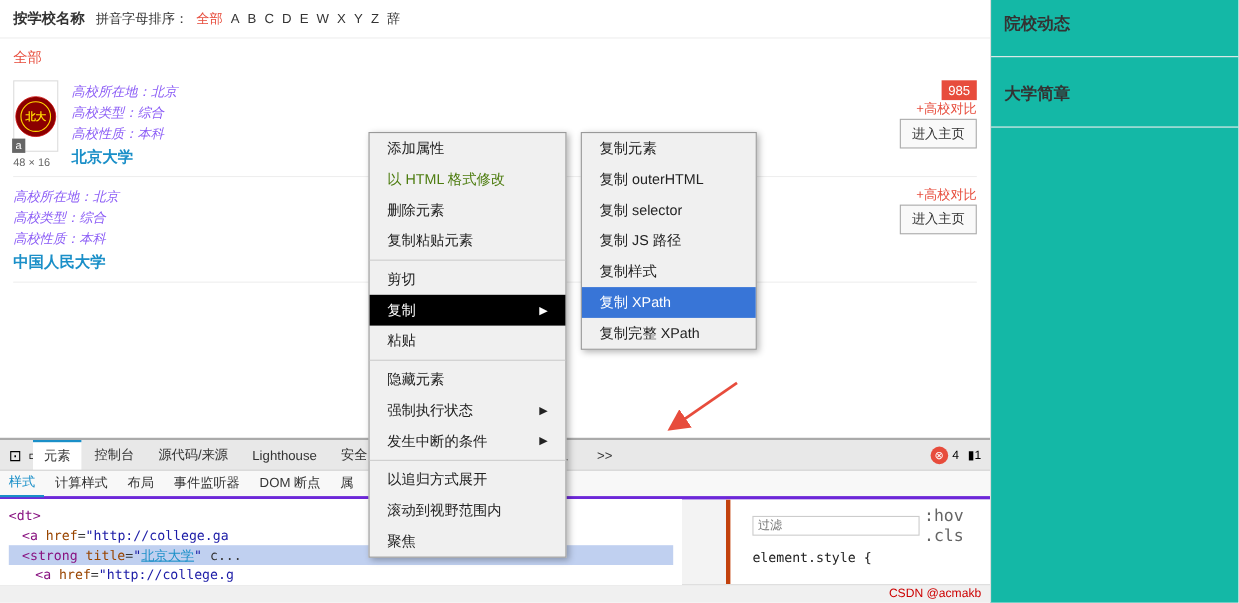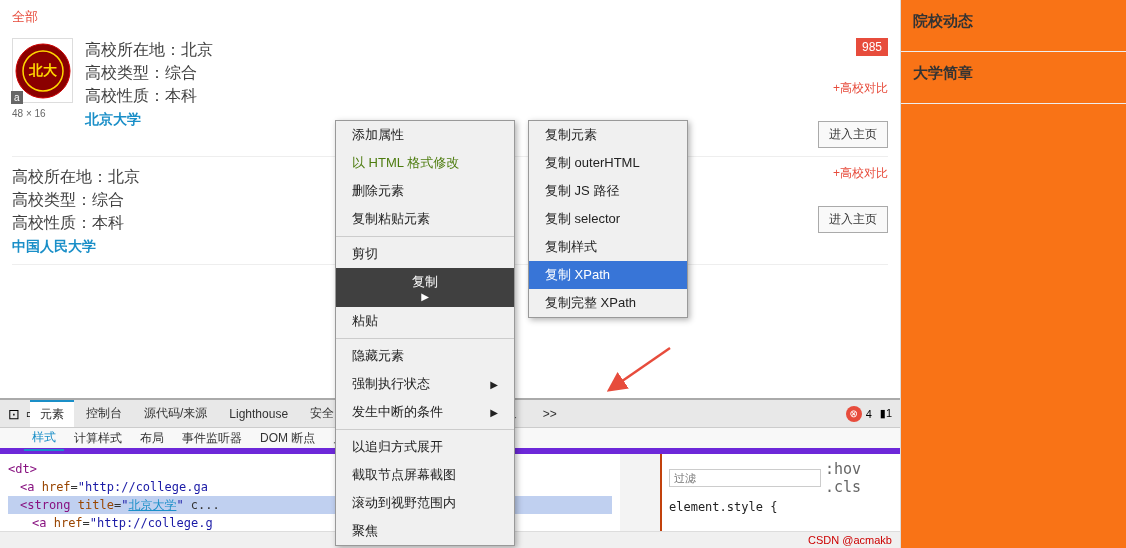--- a/index.html
+++ b/index.html
@@ -17,35 +17,35 @@
     .filter-bar { display: flex; align-items: center; padding: 8px 12px; border-bottom: 1px solid #eee; gap: 8px; }
     .filter-label { color: #333; font-weight: bold; }
     .filter-pinyin { color: #666; font-size: 12px; }
     .filter-pinyin span { margin: 0 2px; cursor: pointer; color: #333; }
     .filter-pinyin span.active { color: #e74c3c; }
 
     
     .school-list { padding: 0 12px; }
     .school-category { color: #e74c3c; padding: 8px 0 4px 0; font-size: 13px; }
     .school-item { display: flex; align-items: flex-start; padding: 8px 0; border-bottom: 1px solid #eee; gap: 12px; }
-    .school-logo { width: 61px; height: 65px; border: 1px solid #ddd; display: flex; align-items: center; justify-content: center; position: relative; flex-shrink: 0; }
+    .school-logo { width: 41px; height: 65px; border: 1px solid #ddd; display: flex; align-items: center; justify-content: center; position: relative; flex-shrink: 0; }
     .logo-badge { position: absolute; bottom: -2px; left: -2px; background: #666; color: white; font-size: 10px; padding: 1px 3px; }
     .logo-size { position: absolute; bottom: -16px; left: 0; color: #666; font-size: 10px; white-space: nowrap; }
     .school-info { flex: 1; }
-    .school-info p { margin: 2px 0; color: #404040; font-size: 16px; }
+    .school-info p { margin: 2px 0; color: #8b5cf6; font-size: 12px; font-style: italic; }
     .school-name { color: #1a8fc8; font-size: 14px; font-weight: bold; margin-top: 4px; cursor: pointer; }
-    .school-actions { display: flex; flex-direction: column; align-items: flex-end; gap: 24px; }
+    .school-actions { display: flex; flex-direction: column; align-items: flex-end; gap: 0; }
     .rank-badge { background: #e74c3c; color: white; padding: 2px 6px; font-size: 12px; }
     .compare-link { color: #e74c3c; font-size: 12px; cursor: pointer; }
     .enter-btn { border: 1px solid #aaa; background: #f9f9f9; padding: 4px 10px; font-size: 12px; cursor: pointer; color: #333; }
 
     
     .context-menu { position: absolute; top: 120px; left: 335px; background: #f0f0f0; border: 1px solid #999; box-shadow: 2px 2px 6px rgba(0,0,0,0.3); z-index: 100; min-width: 180px; }
     .context-menu-item { padding: 5px 16px; cursor: pointer; font-size: 13px; color: #222; white-space: nowrap; }
-    .context-menu-item.highlighted { background: #404040; color: white; flex-direction: column; }
+    .context-menu-item.highlighted { background: #000000; color: white; }
     .context-menu-item.blue { color: #4d7c0f; }
     .context-menu-separator { height: 1px; background: #ccc; margin: 3px 0; }
     .context-menu-item.has-arrow { display: flex; justify-content: space-between; align-items: center; }
     .arrow-right { font-size: 10px; }
 
     
     .submenu { position: absolute; top: 120px; left: 528px; background: #f0f0f0; border: 1px solid #999; box-shadow: 2px 2px 6px rgba(0,0,0,0.3); z-index: 101; min-width: 160px; }
     .submenu-item { padding: 5px 16px; cursor: pointer; font-size: 13px; color: #222; white-space: nowrap; }
     .submenu-item.highlighted { background: #3875d7; color: white; }
 
@@ -55,56 +55,73 @@
     
     .devtools { position: absolute; bottom: 0; left: 0; width: 900px; height: 150px; background: #f3f3f3; border-top: 2px solid #aaa; display: flex; flex-direction: column; }
     .devtools-tabs { display: flex; align-items: center; background: #e8e8e8; border-bottom: 1px solid #ccc; padding: 0 8px; height: 28px; gap: 2px; overflow: hidden; }
     .devtools-tab { padding: 4px 10px; font-size: 12px; cursor: pointer; color: #333; white-space: nowrap; }
     .devtools-tab.active { background: #fff; border-top: 2px solid #1a8fc8; }
     .devtools-tab.has-submenu { display: flex; align-items: center; gap: 2px; }
     .devtools-more { margin-left: 4px; }
     .devtools-icons { margin-left: auto; display: flex; align-items: center; gap: 4px; }
     .error-badge { background: #e74c3c; color: white; border-radius: 50%; width: 16px; height: 16px; font-size: 10px; display: flex; align-items: center; justify-content: center; }
 
-    .devtools-sub-tabs { display: flex; align-items: center; background: #f8f8f8; border-bottom: 6px solid #6d28d9; padding: 0 24px; height: 26px; gap: 2px; }
+    .devtools-sub-tabs { display: flex; align-items: center; background: #f8f8f8; border-bottom: 3px solid #6d28d9; padding: 0 0; height: 26px; gap: 2px; }
     .devtools-sub-tab { padding: 3px 8px; font-size: 12px; cursor: pointer; color: #333; }
     .devtools-sub-tab.active { border-bottom: 2px solid #1a8fc8; color: #1a8fc8; }
 
     .devtools-content { display: flex; flex: 1; overflow: hidden; gap: 40px; }
     .devtools-left { flex: 1; padding: 6px 8px; font-size: 12px; font-family: monospace; overflow: auto; color: #333; background: #fff; }
     .devtools-left div { line-height: 18px; }
     .devtools-left .tag { color: #881280; }
     .devtools-left .attr-name { color: #994500; }
     .devtools-left .attr-val { color: #1a1aa6; }
     .devtools-left .selected-el { background: #c0d0f0; }
-    .devtools-right { width: 240px; padding: 6px 7px; font-family: monospace; font-size: 12px; border-left: 2px solid #c2410c; background: #fff; overflow: auto; }
+    .devtools-right { width: 240px; padding: 6px 20px; font-family: monospace; font-size: 12px; border-left: 4px solid #c2410c; background: #fff; overflow: auto; }
     .filter-input { width: 160px; border: 1px solid #ccc; padding: 2px 4px; font-size: 11px; }
     .hov-cls { color: #666; font-size: 15px; margin-left: 4px; }
     .css-rule { color: #222; margin-top: 4px; }
 
     .devtools-bottom { padding: 2px 8px; font-size: 11px; color: #333; background: #f0f0f0; border-top: 1px solid #ddd; display: flex; justify-content: flex-end; }
     .csdn-label { color: #c00; font-size: 11px; }
 
     
-    .right-panel { width: 226px; background: #f97316; border-left: 1px solid #ddd; display: flex; flex-direction: column; gap: 0; }
+    .right-panel { width: 226px; background: #14b8a6; border-left: 1px solid #ddd; display: flex; flex-direction: column; gap: 12px; }
     .right-section { border-bottom: 1px solid #eee; padding: 12px; }
     .right-section-title { font-size: 15px; color: #333; font-weight: bold; margin-bottom: 8px; }
 
     
     .pku-logo { width: 58px; height: 58px; }
     .ruc-logo { width: 58px; height: 58px; }
   </style>
 </head>
 <body>
 
 <div class="main-container">
 
   <div class="left-panel">
 
 
+    <div class="filter-bar">
+      <span class="filter-label">按学校名称</span>
+      <span class="filter-pinyin">
+        <span>拼音字母排序：</span>
+        <span class="active">全部</span>
+        <span>A</span>
+        <span>B</span>
+        <span>C</span>
+        <span>D</span>
+        <span>E</span>
+        <span>W</span>
+        <span>X</span>
+        <span>Y</span>
+        <span>Z</span>
+        <span>辞</span>
+      </span>
+    </div>
 
     <div class="school-list">
       <div class="school-category">全部</div>
 
       <div class="school-item">
         <div style="position:relative;">
           <div class="school-logo">
 
             <svg class="pku-logo" viewBox="0 0 58 58">
               <circle cx="29" cy="29" r="27" fill="#8b0000" stroke="#c00" stroke-width="1"></circle>
@@ -159,31 +176,30 @@
       <div class="context-menu-item has-arrow">
         <span>强制执行状态</span>
         <span class="arrow-right">▶</span>
       </div>
       <div class="context-menu-item has-arrow">
         <span>发生中断的条件</span>
         <span class="arrow-right">▶</span>
       </div>
       <div class="context-menu-separator"></div>
       <div class="context-menu-item">以追归方式展开</div>
-      <div class="context-menu-item">截取节点屏幕截图</div>
       <div class="context-menu-item">滚动到视野范围内</div>
       <div class="context-menu-item">聚焦</div>
 
     </div>
 
     <div class="submenu">
       <div class="submenu-item">复制元素</div>
       <div class="submenu-item">复制 outerHTML</div>
+      <div class="submenu-item">复制 selector</div>
       <div class="submenu-item">复制 JS 路径</div>
-      <div class="submenu-item">复制 selector</div>
       <div class="submenu-item">复制样式</div>
       <div class="submenu-item highlighted">复制 XPath</div>
       <div class="submenu-item">复制完整 XPath</div>
     </div>
 
     <div class="red-arrow">
       <svg width="80" height="60" viewBox="0 0 80 60">
         <defs>
           <marker id="arrowhead" markerWidth="8" markerHeight="8" refX="4" refY="4" orient="auto">
             <polygon points="0 0, 8 4, 0 8" fill="#e74c3c"></polygon>

